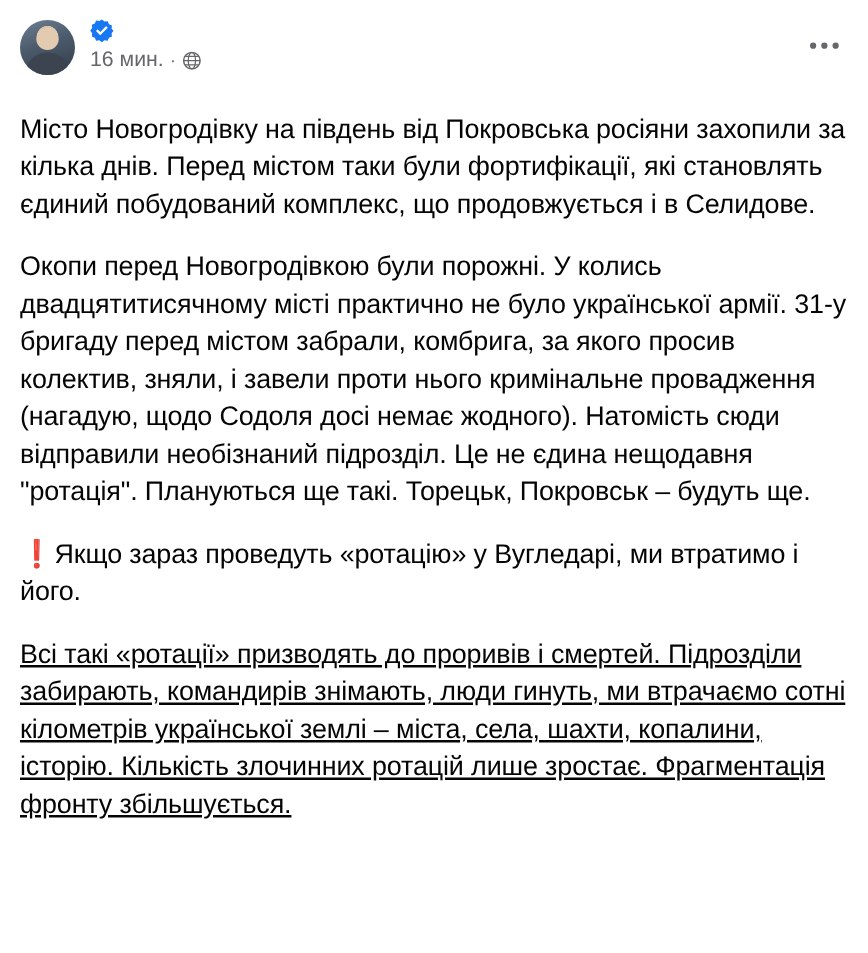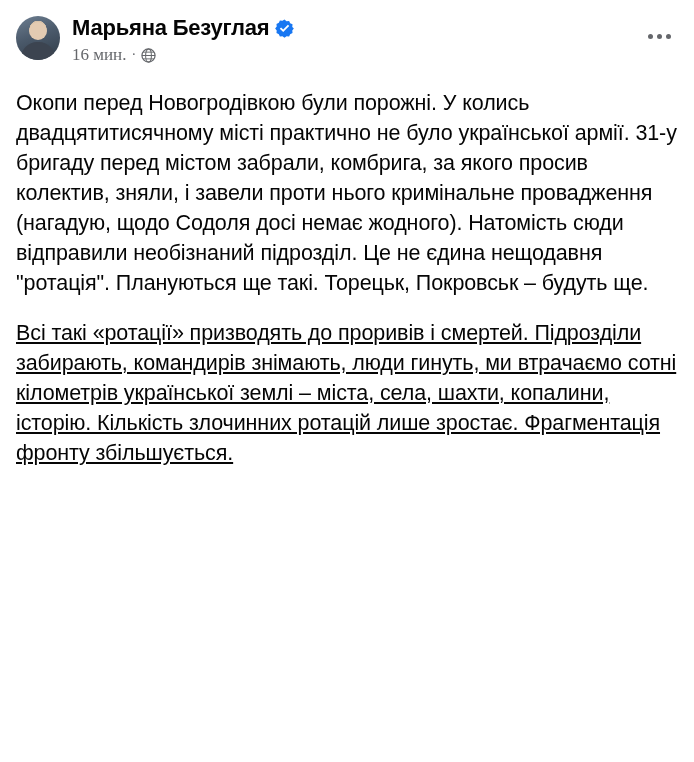--- a/index.html
+++ b/index.html
@@ -89,21 +89,20 @@
     line-height: 0;
   }
   .meta-row {
     display: flex;
     align-items: center;
     gap: 5px;
     margin-top: 3px;
     color: #65676b;
     font-size: 17px;
     line-height: 22px;
-    font-family: Liberation Serif, serif;
   }
   .meta-dot {
     font-size: 14px;
     line-height: 22px;
     color: #65676b;
   }
   .globe-icon {
     width: 15px;
     height: 15px;
     display: inline-block;
@@ -153,21 +152,20 @@
 <body>
 
 <div class="post">
 
   <div class="post-header">
 
     <div class="avatar"></div>
 
     <div class="header-text">
       <div class="name-row">
-        <span class="author-name">Марьяна Безуглая</span>
         <span class="verified-badge">
           <svg viewBox="0 0 19 19" width="19" height="19" aria-hidden="true">
             <path fill="#1877F2" d="M9.5 0.6l2.03 1.6 2.58-0.27 1.05 2.37 2.37 1.05-0.27 2.58L18.86 9.5l-1.6 2.03 0.27 2.58-2.37 1.05-1.05 2.37-2.58-0.27L9.5 18.86l-2.03-1.6-2.58 0.27-1.05-2.37-2.37-1.05 0.27-2.58L0.14 9.5l1.6-2.03L1.47 4.89l2.37-1.05L4.89 1.47l2.58 0.27z"></path>
             <path fill="#ffffff" d="M8.2 13.1L4.8 9.7l1.3-1.3 2.1 2.1 4.7-4.7 1.3 1.3z"></path>
           </svg>
         </span>
       </div>
       <div class="meta-row">
         <span>16 мин.</span>
         <span class="meta-dot">·</span>
@@ -184,17 +182,19 @@
     </div>
 
     <div class="more-button">
       <span></span>
       <span></span>
       <span></span>
     </div>
   </div>
 
   <div class="post-body">
+    <p>Місто Новогродівку на південь від Покровська росіяни захопили за кілька днів. Перед містом таки були фортифікації, які становлять єдиний побудований комплекс, що продовжується і в Селидове.</p>
     <p>Окопи перед Новогродівкою були порожні. У колись двадцятитисячному місті практично не було української армії. 31-у бригаду перед містом забрали, комбрига, за якого просив колектив, зняли, і завели проти нього кримінальне провадження (нагадую, щодо Содоля досі немає жодного). Натомість сюди відправили необізнаний підрозділ. Це не єдина нещодавня "ротація". Плануються ще такі. Торецьк, Покровськ – будуть ще.</p>
+    <p><span class="warn-emoji">❗</span><span>Якщо зараз проведуть «ротацію» у Вугледарі, ми втратимо і його.</span></p>
     <p>Всі такі «ротації» призводять до проривів і смертей. Підрозділи забирають, командирів знімають, люди гинуть, ми втрачаємо сотні кілометрів української землі – міста, села, шахти, копалини, історію. Кількість злочинних ротацій лише зростає. Фрагментація фронту збільшується.</p>
   </div>
 
 </div>
 
 </body></html>

